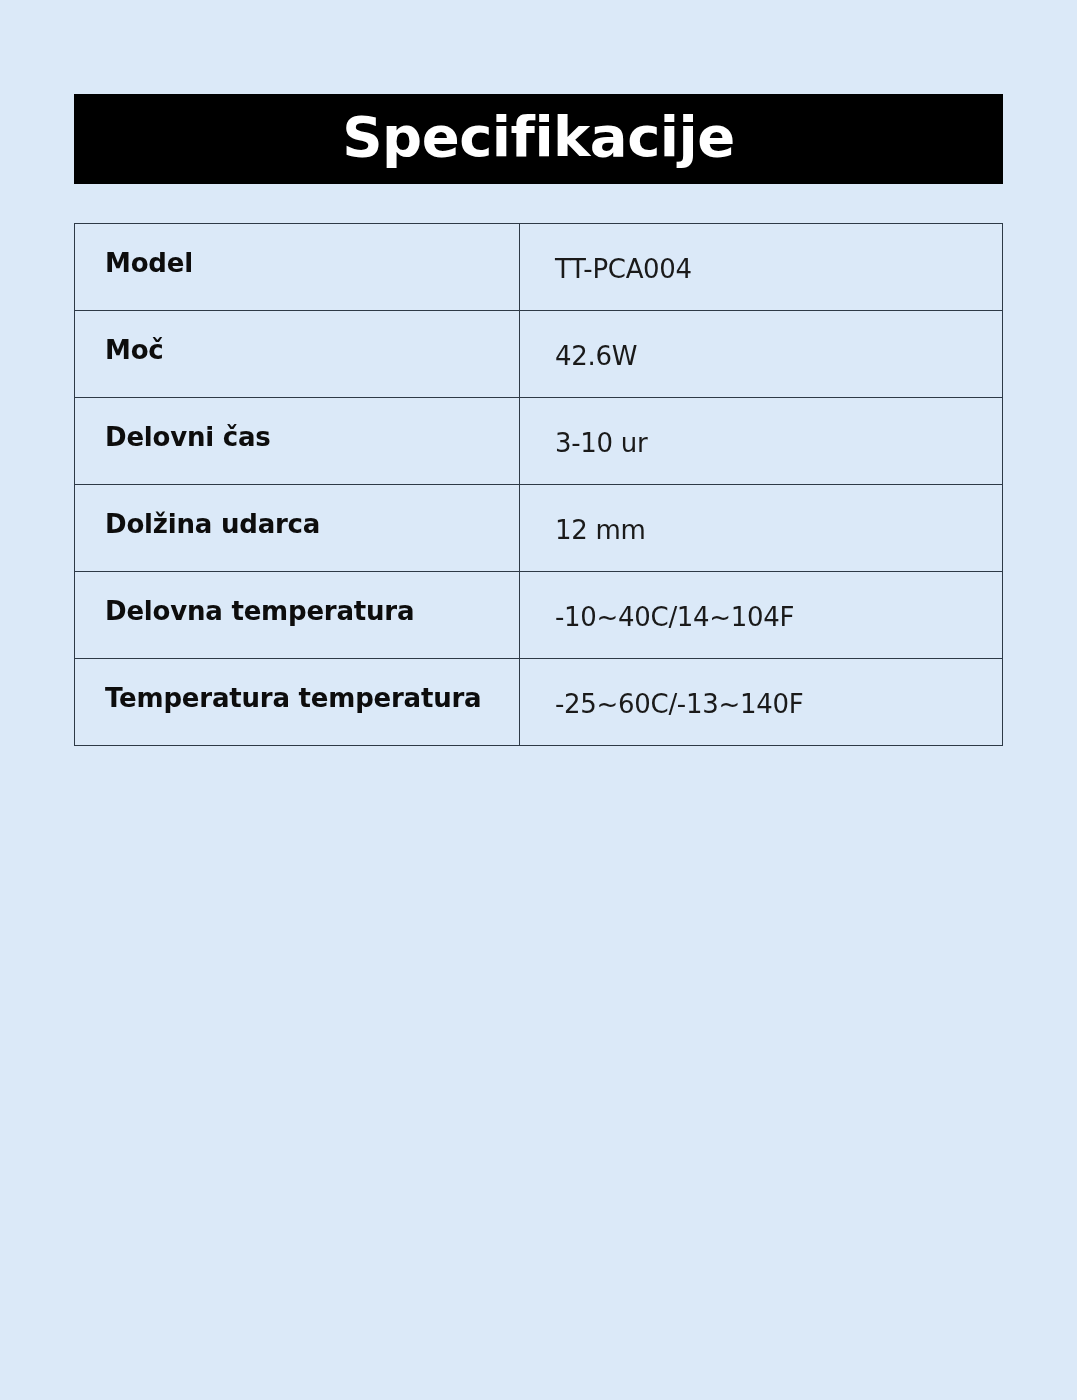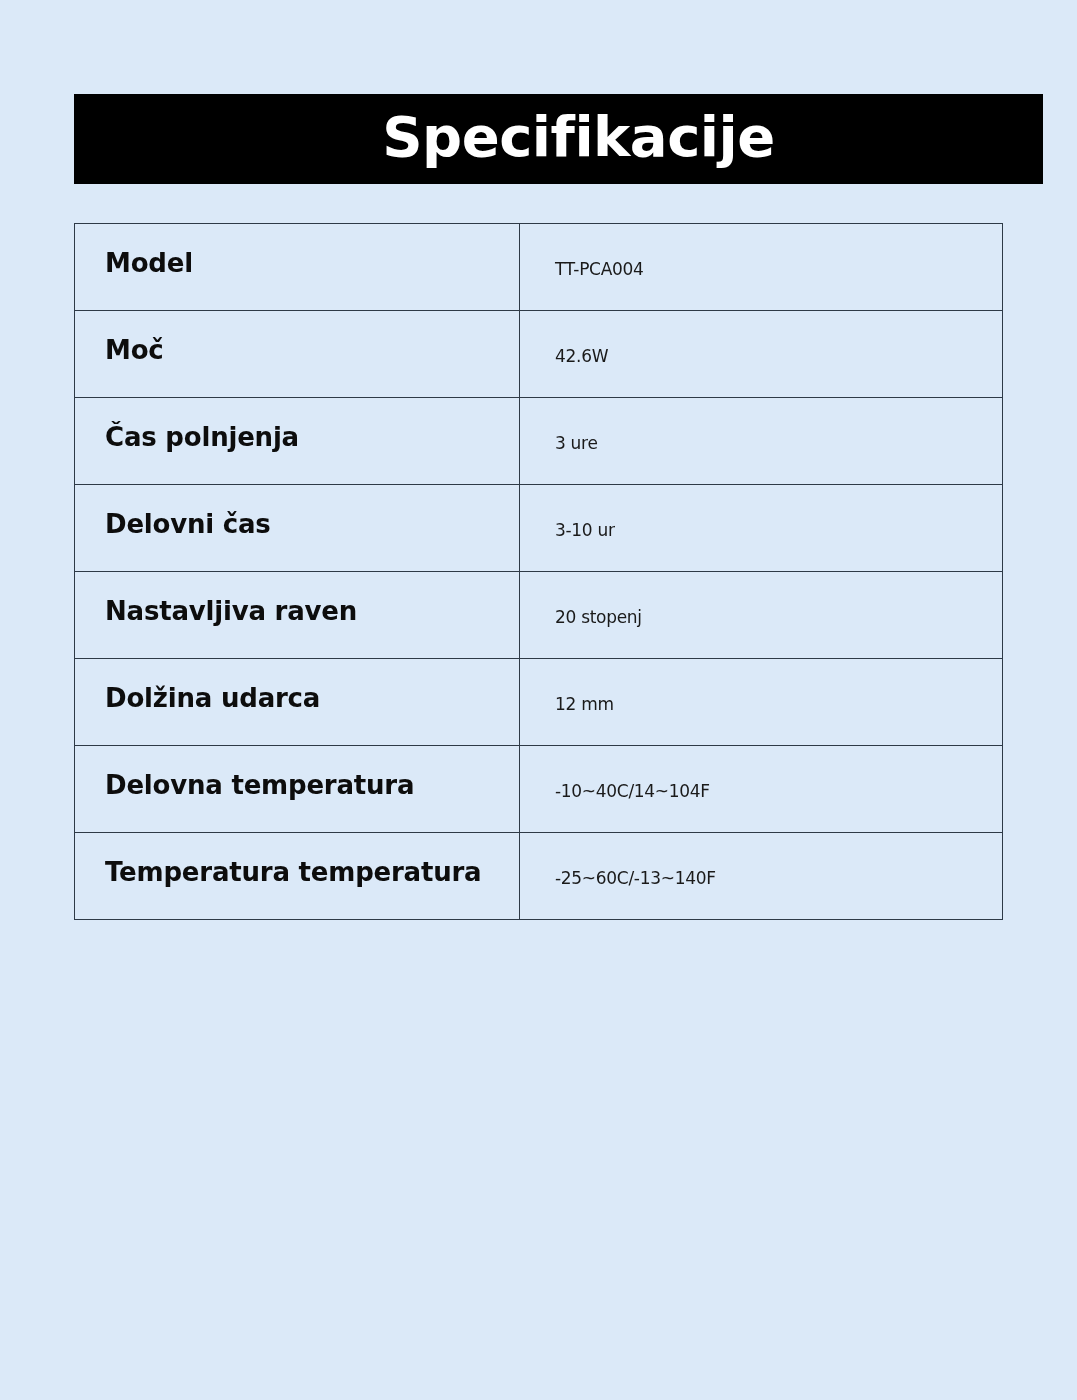--- a/index.html
+++ b/index.html
@@ -17,21 +17,20 @@
     .title-banner {
       position: absolute;
       left: 74px;
       top: 94px;
       width: 929px;
       height: 90px;
       background: #000000;
       display: flex;
       align-items: center;
       justify-content: center;
-      padding-left: 40px;
     }
     .title-banner h1 {
       margin: 0;
       color: #ffffff;
       font-family: "DejaVu Sans", sans-serif;
       font-weight: bold;
       font-size: 56px;
       letter-spacing: -0.5px;
       line-height: 1;
       padding-bottom: 4px;
@@ -57,21 +56,21 @@
       font-family: "DejaVu Sans", sans-serif;
       font-weight: bold;
       font-size: 26px;
       color: #0d0d0d;
       letter-spacing: -0.2px;
     }
     .spec-table td.value-cell {
       padding-left: 35px;
       font-family: "DejaVu Sans", sans-serif;
       font-weight: normal;
-      font-size: 17px;
+      font-size: 26px;
       color: #1a1a1a;
       letter-spacing: -0.3px;
     }
     .label-text { position: relative; top: -4px; text-align: center; }
     .value-text { position: relative; top: 2px; }
   </style>
 </head>
 <body>
 
 <div class="title-banner">
@@ -82,30 +81,22 @@
   <tbody>
     <tr>
       <td class="label-cell"><span class="label-text">Model</span></td>
       <td class="value-cell"><span class="value-text">TT-PCA004</span></td>
     </tr>
     <tr>
       <td class="label-cell"><span class="label-text">Moč</span></td>
       <td class="value-cell"><span class="value-text">42.6W</span></td>
     </tr>
     <tr>
-      <td class="label-cell"><span class="label-text">Čas polnjenja</span></td>
-      <td class="value-cell"><span class="value-text">3 ure</span></td>
-    </tr>
-    <tr>
       <td class="label-cell"><span class="label-text">Delovni čas</span></td>
       <td class="value-cell"><span class="value-text">3-10 ur</span></td>
-    </tr>
-    <tr>
-      <td class="label-cell"><span class="label-text">Nastavljiva raven</span></td>
-      <td class="value-cell"><span class="value-text">20 stopenj</span></td>
     </tr>
     <tr>
       <td class="label-cell"><span class="label-text">Dolžina udarca</span></td>
       <td class="value-cell"><span class="value-text">12 mm</span></td>
     </tr>
     <tr>
       <td class="label-cell"><span class="label-text">Delovna temperatura</span></td>
       <td class="value-cell"><span class="value-text">-10~40C/14~104F</span></td>
     </tr>
     <tr>

